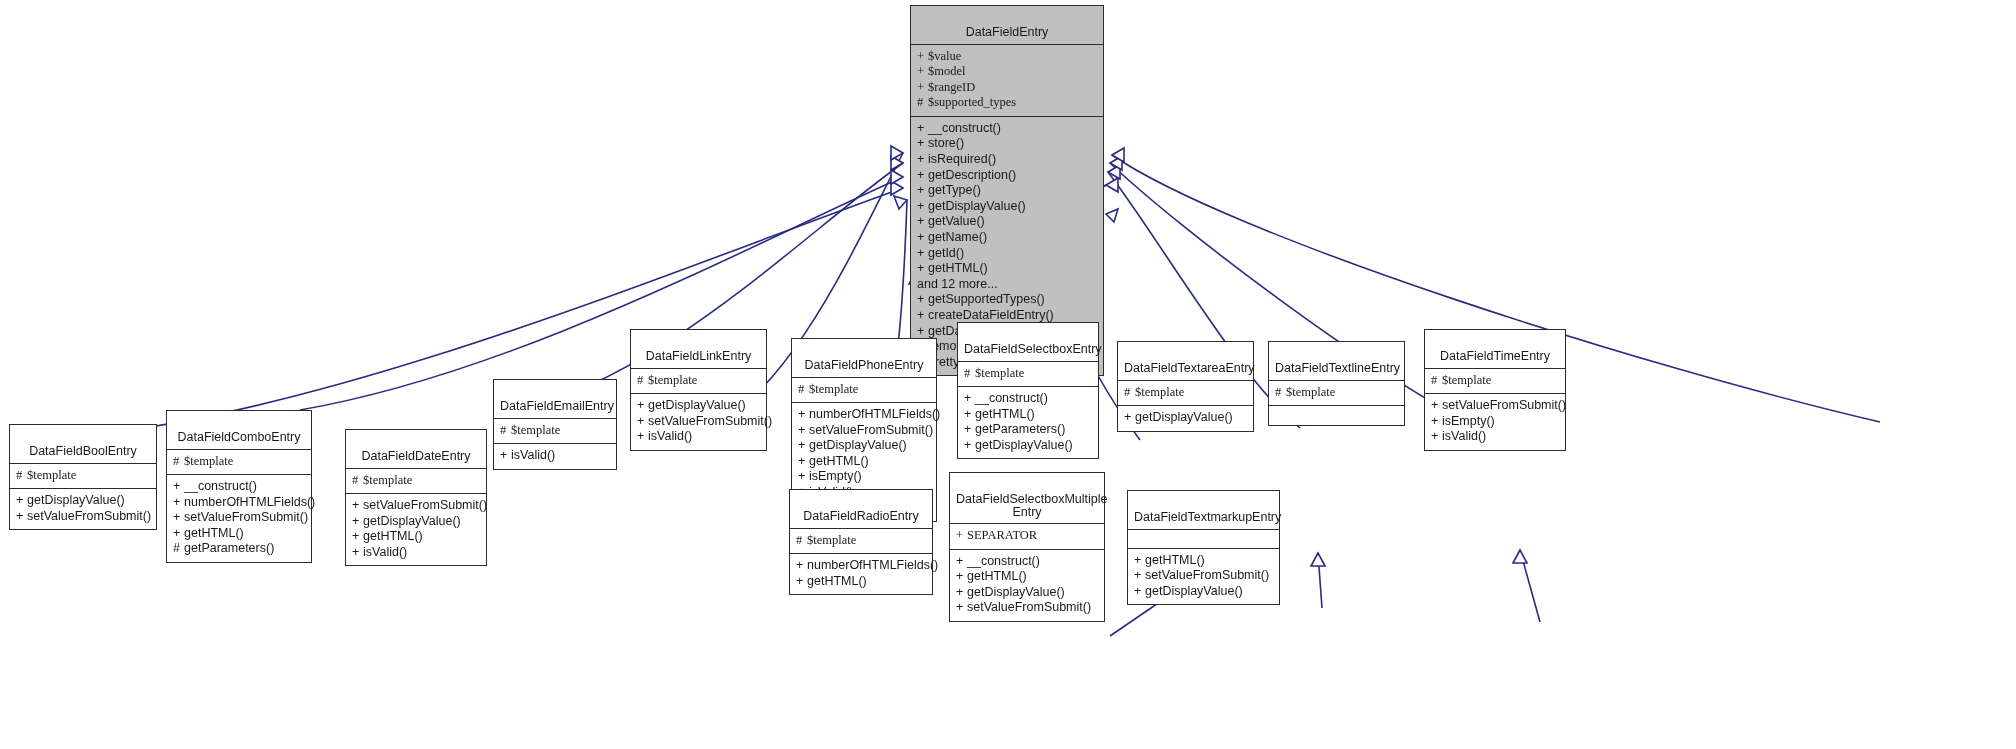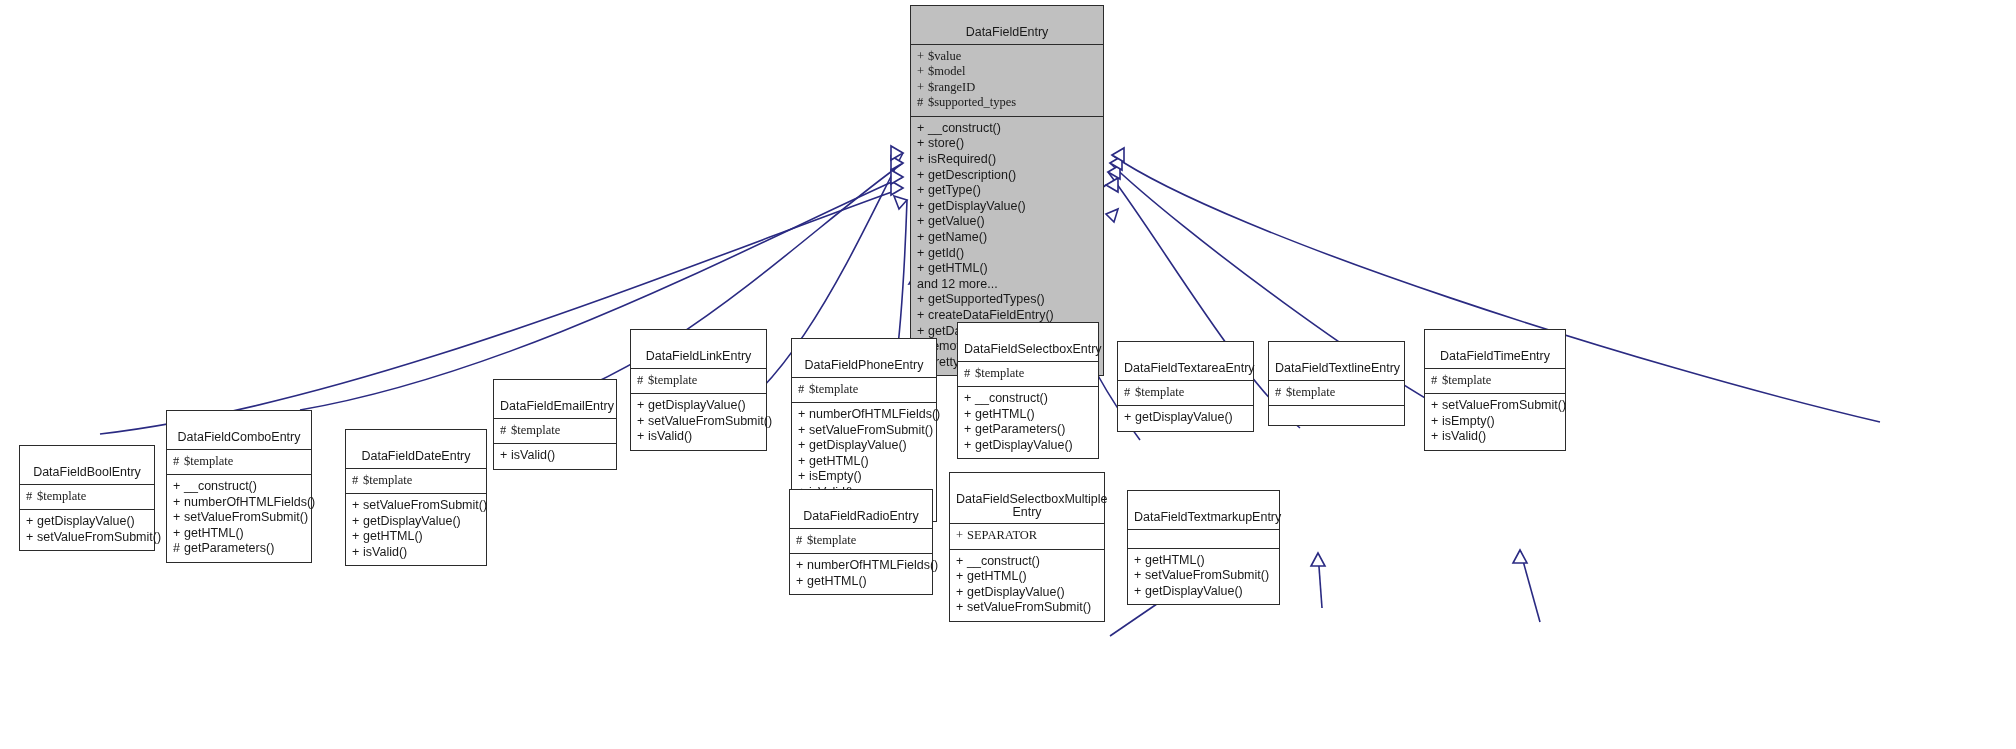--- a/index.html
+++ b/index.html
@@ -138,21 +138,21 @@
         <div class="member"><span class="vis">+</span>getHTML()</div>
         <div class="member">and 12 more...</div>
         <div class="member"><span class="vis">+</span>getSupportedTypes()</div>
         <div class="member"><span class="vis">+</span>createDataFieldEntry()</div>
         <div class="member"><span class="vis">+</span>getDataFieldEntries()</div>
         <div class="member"><span class="vis">+</span>removeAll()</div>
         <div class="member"><span class="vis">#</span>prettyPrintViewPerms()</div>
       </div>
   </div>
 
-  <div class="uml-node" style="left:9px; top:445px; width:136px;margin-left:10px;">
+  <div class="uml-node" style="left:9px; top:424px; width:148px;">
     <div class="node-title">DataFieldBoolEntry</div>
     <div class="node-attrs">
         <div class="member"><span class="vis">#</span>$template</div>
       </div>
     <div class="node-ops">
         <div class="member"><span class="vis">+</span>getDisplayValue()</div>
         <div class="member"><span class="vis">+</span>setValueFromSubmit()</div>
       </div>
   </div>
 

